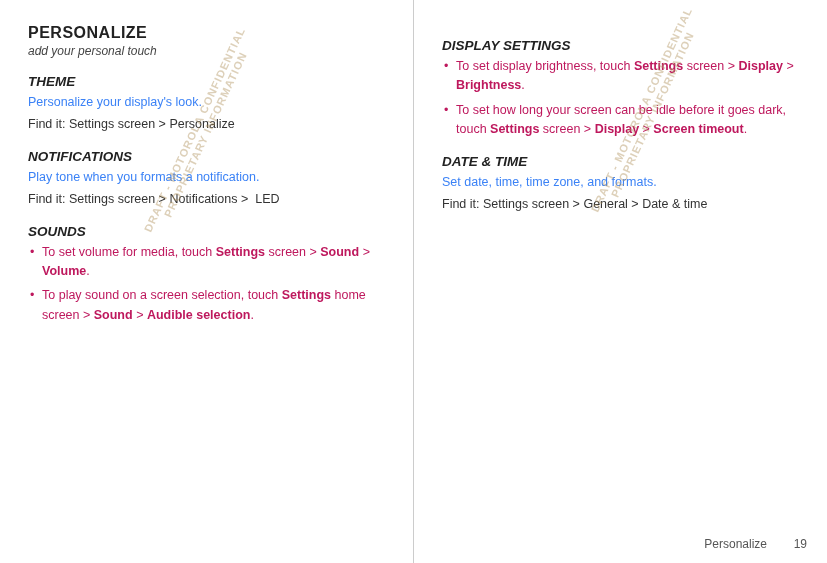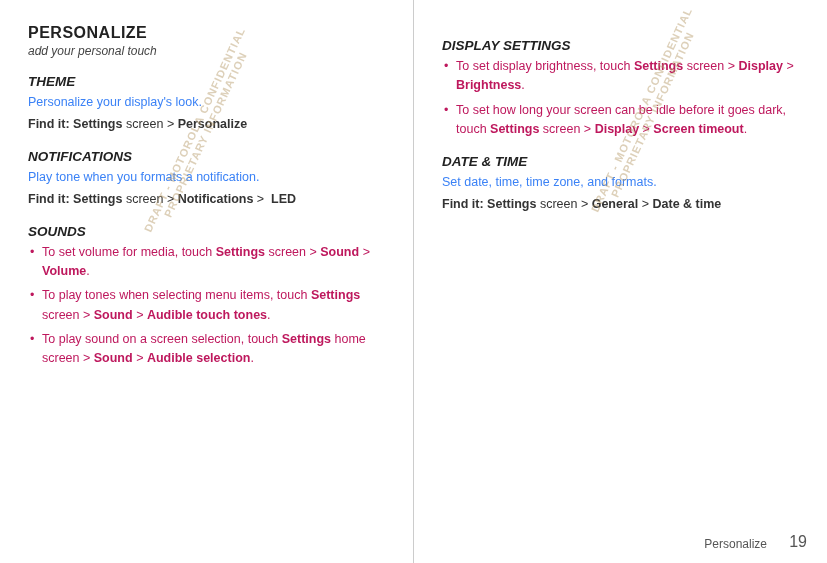--- a/index.html
+++ b/index.html
@@ -69,21 +69,21 @@
     }
 
     .find-it {
       font-size: 12.5px;
       color: #333;
       line-height: 1.55;
       margin-bottom: 6px;
     }
 
     .find-it b {
-      font-weight: bold;
+      font-weight: normal;
     }
 
     .bullet-list {
       margin: 4px 0 6px 0;
       padding-left: 0;
       list-style: none;
     }
 
     .bullet-list li {
       font-size: 12.5px;
@@ -102,21 +102,21 @@
     }
 
     .bullet-list li b {
       font-weight: bold;
     }
 
     .page-number {
       position: absolute;
       bottom: 12px;
       right: 20px;
-      font-size: 16px;
+      font-size: 12px;
       color: #555;
     }
 
     .page-label {
       position: absolute;
       bottom: 12px;
       right: 60px;
       font-size: 12px;
       color: #555;
     }
@@ -188,23 +188,20 @@
       </div>
     </div>
 
     <div>
       <div class="subsection-title">SOUNDS</div>
       <ul class="bullet-list">
         <li>
           To set volume for media, touch <b>Settings</b> screen &gt; <b>Sound</b> &gt; <b>Volume</b>.
         </li>
         <li>
-          To play tones when selecting menu items, touch <b>Settings</b> screen &gt; <b>Sound</b> &gt; <b>Audible touch tones</b>.
-        </li>
-        <li>
           To play sound on a screen selection, touch <b>Settings</b> home screen &gt; <b>Sound</b> &gt; <b>Audible selection</b>.
         </li>
       </ul>
     </div>
   </div>
 
   <div class="right-column">
 
     <div class="watermark-right">
       DRAFT - MOTOROLA CONFIDENTIAL<br>PROPRIETARY INFORMATION

